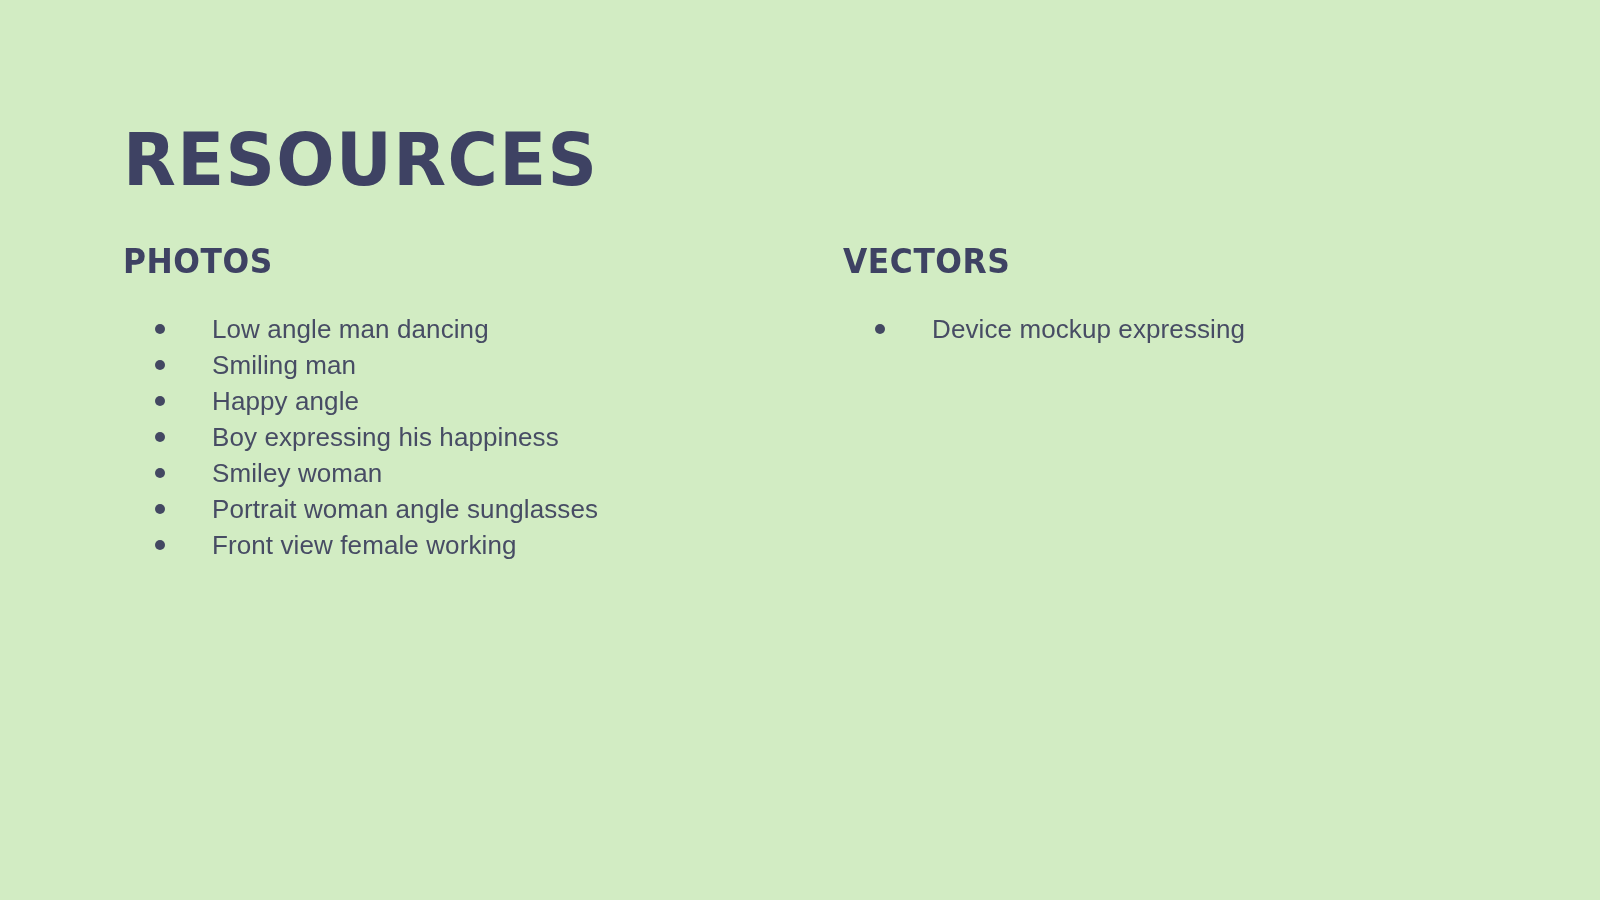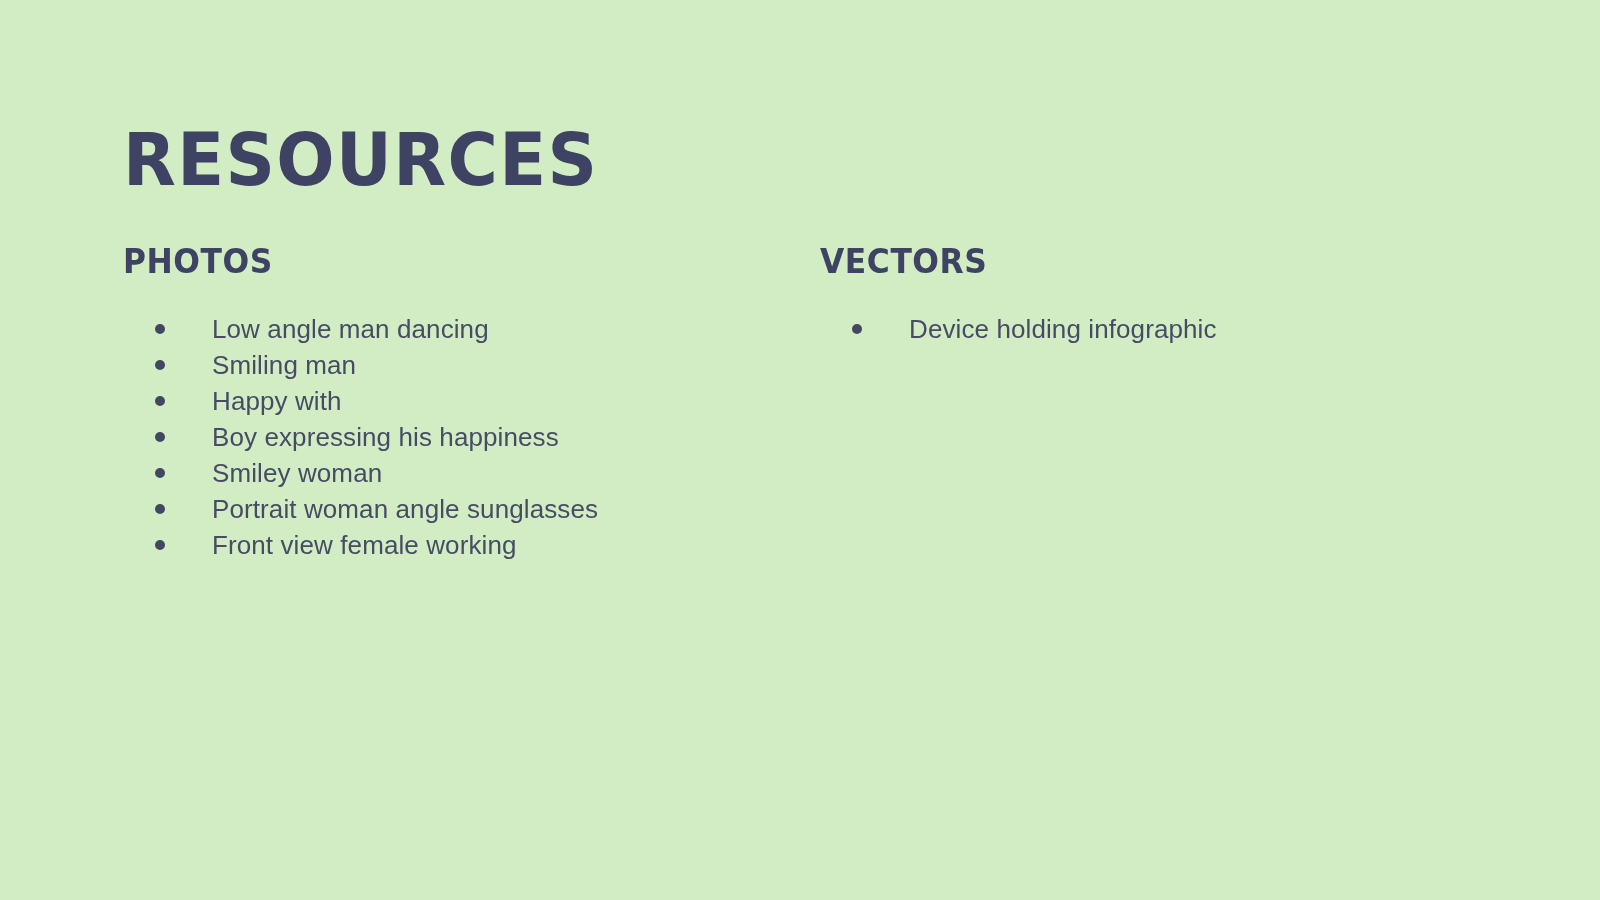--- a/index.html
+++ b/index.html
@@ -45,21 +45,21 @@
     position: absolute;
     left: 0;
     top: 245px;
     width: 1600px;
   }
   .column {
     position: absolute;
     top: 0;
   }
   .column.col-photos  { left: 123px; width: 700px; }
-  .column.col-vectors { left: 820px; width: 700px; }
+  .column.col-vectors { left: 843px; width: 700px; }
 
   .section-heading {
     font-family: "DejaVu Sans", "Liberation Sans", sans-serif;
     font-size: 33px;
     font-weight: 700;
     letter-spacing: 0.6px;
     line-height: 1.0;
     color: #3e4263;
     margin: 0 0 33px 0;
     transform: scaleX(0.95);
@@ -113,21 +113,21 @@
         <li class="bullet-item">
           <span class="bullet-dot"></span>
           <span class="bullet-text">Low angle man dancing</span>
         </li>
         <li class="bullet-item">
           <span class="bullet-dot"></span>
           <span class="bullet-text">Smiling man</span>
         </li>
         <li class="bullet-item">
           <span class="bullet-dot"></span>
-          <span class="bullet-text">Happy with</span>
+          <span class="bullet-text">Happy angle</span>
         </li>
         <li class="bullet-item">
           <span class="bullet-dot"></span>
           <span class="bullet-text">Boy expressing his happiness</span>
         </li>
         <li class="bullet-item">
           <span class="bullet-dot"></span>
           <span class="bullet-text">Smiley woman</span>
         </li>
         <li class="bullet-item">
@@ -139,19 +139,19 @@
           <span class="bullet-text">Front view female working</span>
         </li>
       </ul>
     </div>
 
     <div class="column col-vectors">
       <h2 class="section-heading">VECTORS</h2>
       <ul class="bullet-list">
         <li class="bullet-item">
           <span class="bullet-dot"></span>
-          <span class="bullet-text">Device holding infographic</span>
+          <span class="bullet-text">Device mockup expressing</span>
         </li>
       </ul>
     </div>
 
   </div>
 </div>
 
 </body></html>

